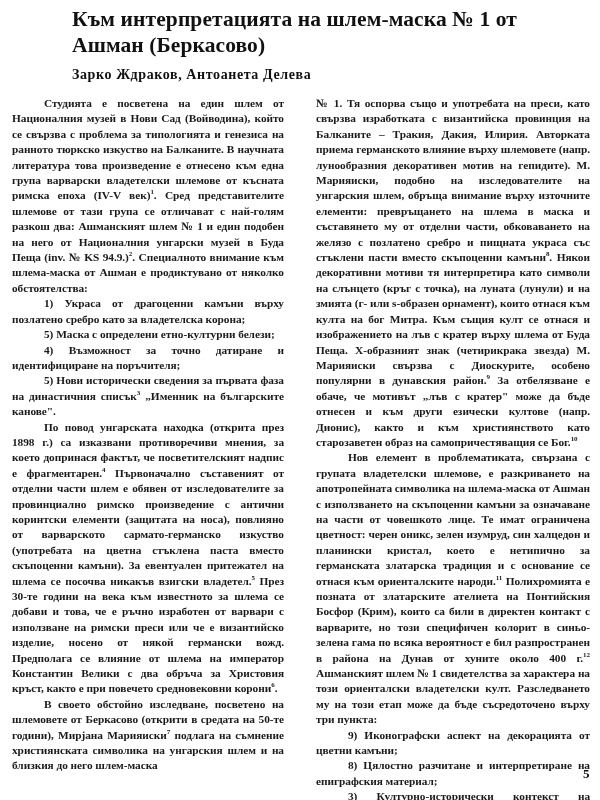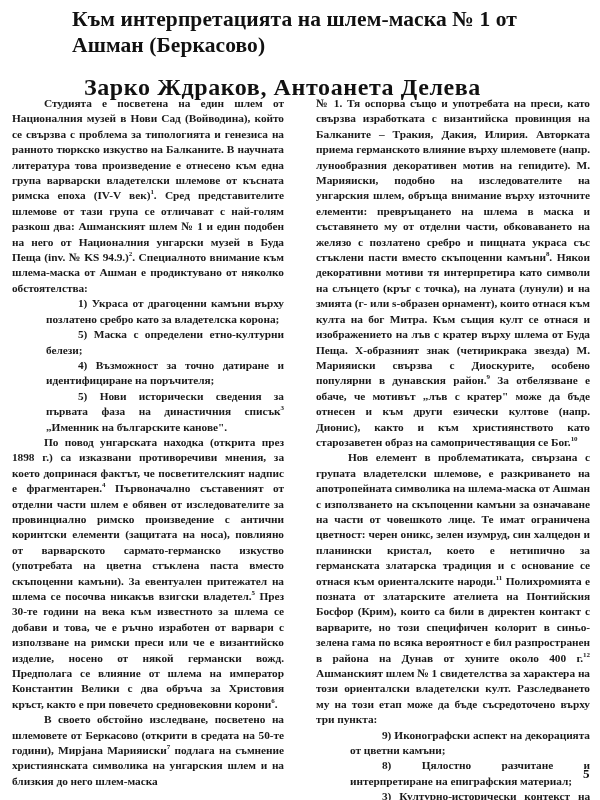--- a/index.html
+++ b/index.html
@@ -9,32 +9,32 @@
       position: relative; overflow: hidden;
     }
     .page { position: absolute; left: 0; top: 0; width: 600px; height: 800px; }
     .title {
       position: absolute; left: 72px; top: 6px; width: 500px;
       font-size: 21.5px; font-weight: bold; line-height: 26px; letter-spacing: 0.1px;
       margin: 0; color: #111;
     }
     .authors {
       position: absolute; left: 72px; top: 64px; width: 500px;
-      font-size: 24px; font-weight: bold; letter-spacing: 0.6px; line-height: 22px; margin: 12px;
+      font-size: 14px; font-weight: bold; letter-spacing: 0.6px; line-height: 22px; margin: 0;
     }
     .col {
       position: absolute; top: 96px; width: 272px;
       font-size: 11.35px; line-height: 15.4px; text-align: justify; font-weight: bold;
       color: #1a1a1a; letter-spacing: -0.05px;
     }
     .col.left { left: 12px; }
     .col.right { left: 316px; width: 274px; }
     .col p { margin: 0; text-indent: 32px; hyphens: manual; }
     .col p.noindent { text-indent: 0; }
-    .col p.item { text-indent: 32px; margin-left: 34px; }
+    .col p.item { text-indent: 32px; }
     .col p.strong { font-weight: 900; }
     sup { font-size: 7px; line-height: 0; vertical-align: super; }
     .pagenum {
       position: absolute; left: 583px; top: 766px; font-size: 13px; font-weight: bold;
     }
   </style>
 </head>
 <body>
 
 <div class="page">

